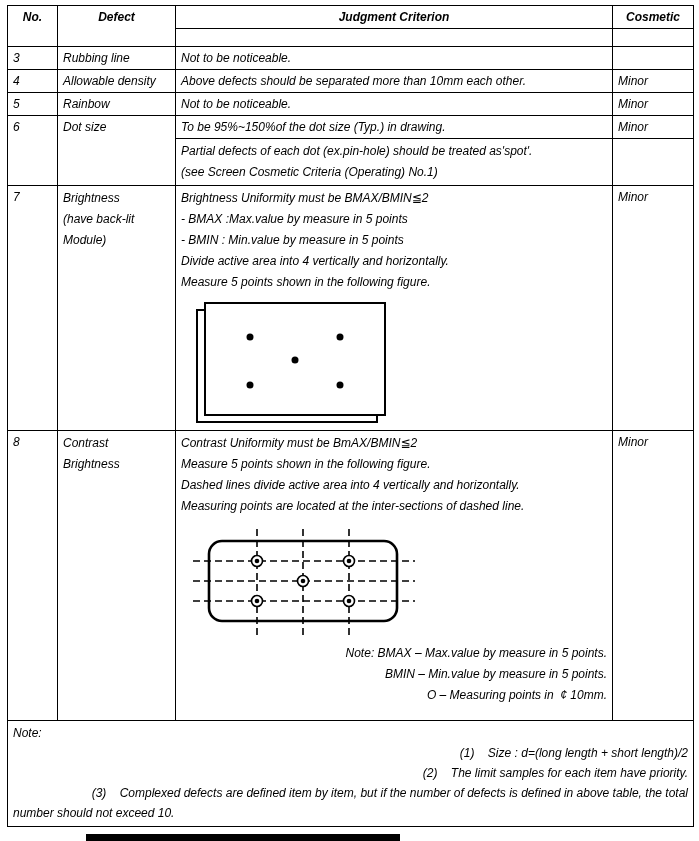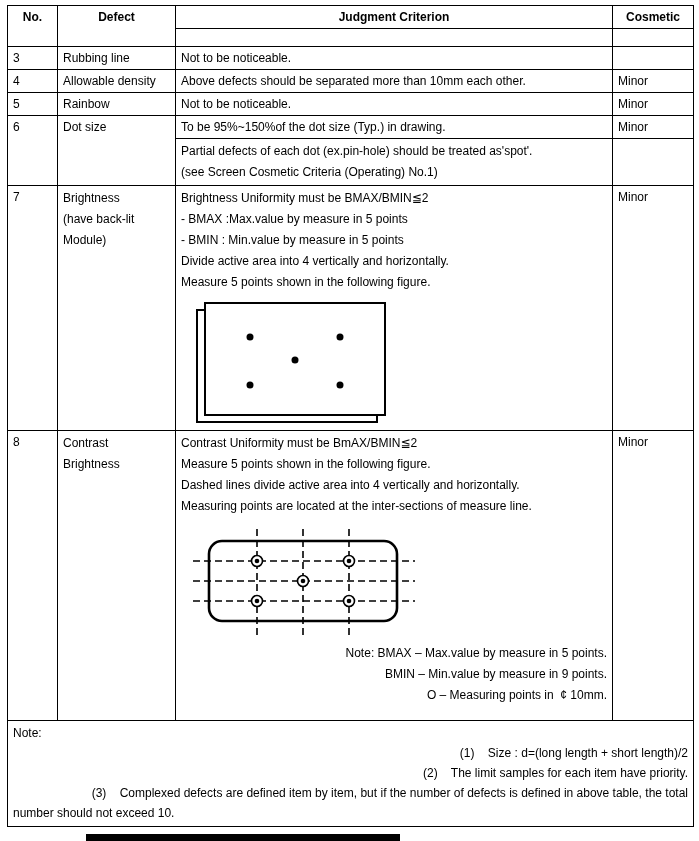--- a/index.html
+++ b/index.html
@@ -6,21 +6,21 @@
   html, body { margin:0; padding:0; }
   body {
     width:699px; height:841px;
     background:#ffffff;
     color:#000;
     font-family:"Liberation Sans","DejaVu Sans",sans-serif;
     position:relative;
     overflow:hidden;
   }
   .page { position:absolute; left:7px; top:5px; }
-  table.spec { border-collapse:collapse; table-layout:fixed; width:686px; }
+  table.spec { border-collapse:collapse; table-layout:fixed; width:686px;font-style:italic; }
   .spec td, .spec th {
     border:1px solid #000;
     vertical-align:top;
     padding:2px 5px;
     font-size:12px;
     line-height:18px;
     overflow:hidden;
     text-align:left;
     font-weight:normal;
   }
@@ -129,21 +129,21 @@
     <tr class="h290">
       <td class="col-no">8</td>
       <td>
         <div class="line">Contrast</div>
         <div class="line">Brightness</div>
       </td>
       <td>
         <div class="line">Contrast Uniformity must be BmAX/BMIN≦2</div>
         <div class="line">Measure 5 points shown in the following figure.</div>
         <div class="line">Dashed lines divide active area into 4 vertically and horizontally.</div>
-        <div class="line">Measuring points are located at the inter-sections of measure line.</div>
+        <div class="line">Measuring points are located at the inter-sections of dashed line.</div>
         <svg class="fig2" width="222" height="106" viewBox="0 0 222 106">
           <g stroke="#000" stroke-width="1.6" stroke-dasharray="7,4">
             <line x1="64" y1="0" x2="64" y2="106"></line>
             <line x1="110" y1="0" x2="110" y2="106"></line>
             <line x1="156" y1="0" x2="156" y2="106"></line>
             <line x1="0" y1="32" x2="222" y2="32"></line>
             <line x1="0" y1="52" x2="222" y2="52"></line>
             <line x1="0" y1="72" x2="222" y2="72"></line>
           </g>
           <rect x="16" y="12" width="188" height="80" rx="13" fill="none" stroke="#000" stroke-width="2.6"></rect>
@@ -154,21 +154,21 @@
                 <circle cx="156" cy="32" r="2.3" fill="#000"></circle>
             <circle cx="110" cy="52" r="5.5" fill="#fff" stroke="#000" stroke-width="1.6"></circle>
                 <circle cx="110" cy="52" r="2.3" fill="#000"></circle>
             <circle cx="64" cy="72" r="5.5" fill="#fff" stroke="#000" stroke-width="1.6"></circle>
                 <circle cx="64" cy="72" r="2.3" fill="#000"></circle>
             <circle cx="156" cy="72" r="5.5" fill="#fff" stroke="#000" stroke-width="1.6"></circle>
                 <circle cx="156" cy="72" r="2.3" fill="#000"></circle>
           </g>
         </svg>
         <div class="line pre">Note: BMAX – Max.value by measure in 5 points.</div>
-        <div class="line pre indent">BMIN – Min.value by measure in 9 points.</div>
+        <div class="line pre indent">BMIN – Min.value by measure in 5 points.</div>
         <div class="line pre indent">O – Measuring points in  ¢ 10mm.</div>
       </td>
       <td>Minor</td>
     </tr>
 
     <tr class="hnotes">
       <td colspan="4" class="notes-cell">
         <div class="nline">Note:</div>
         <div class="nline pre">(1)    Size : d=(long length + short length)/2</div>
         <div class="nline pre">(2)    The limit samples for each item have priority.</div>

